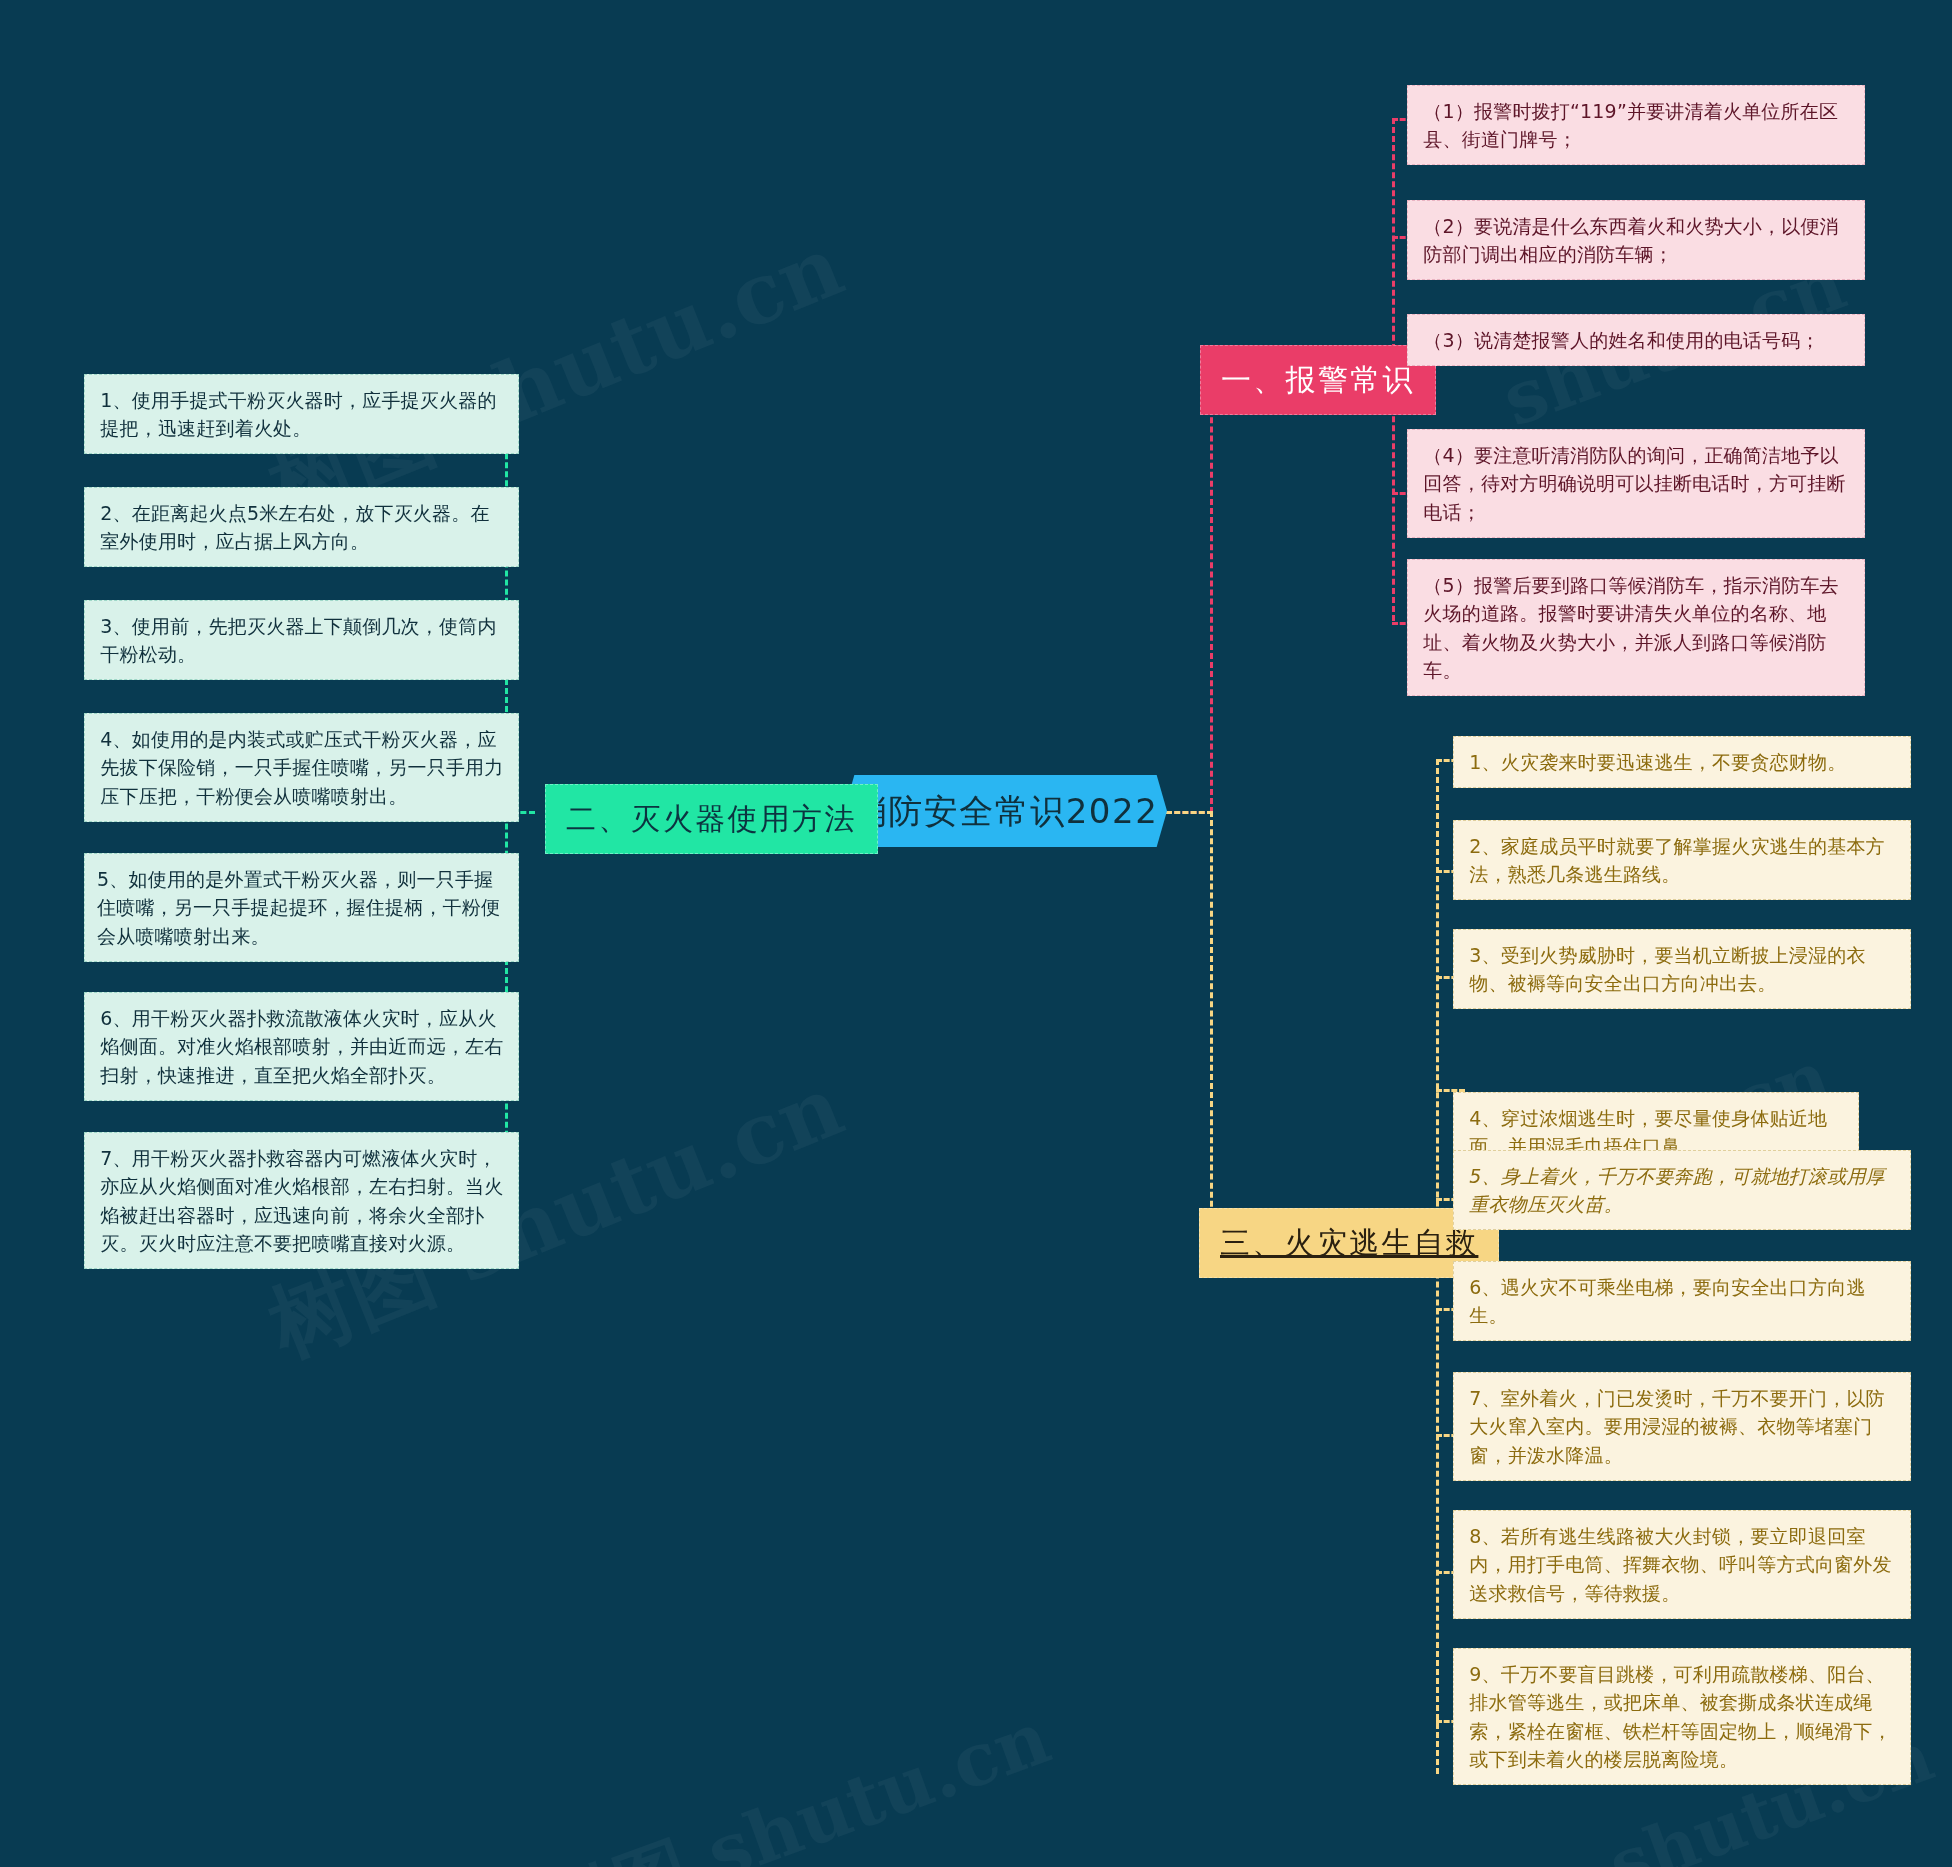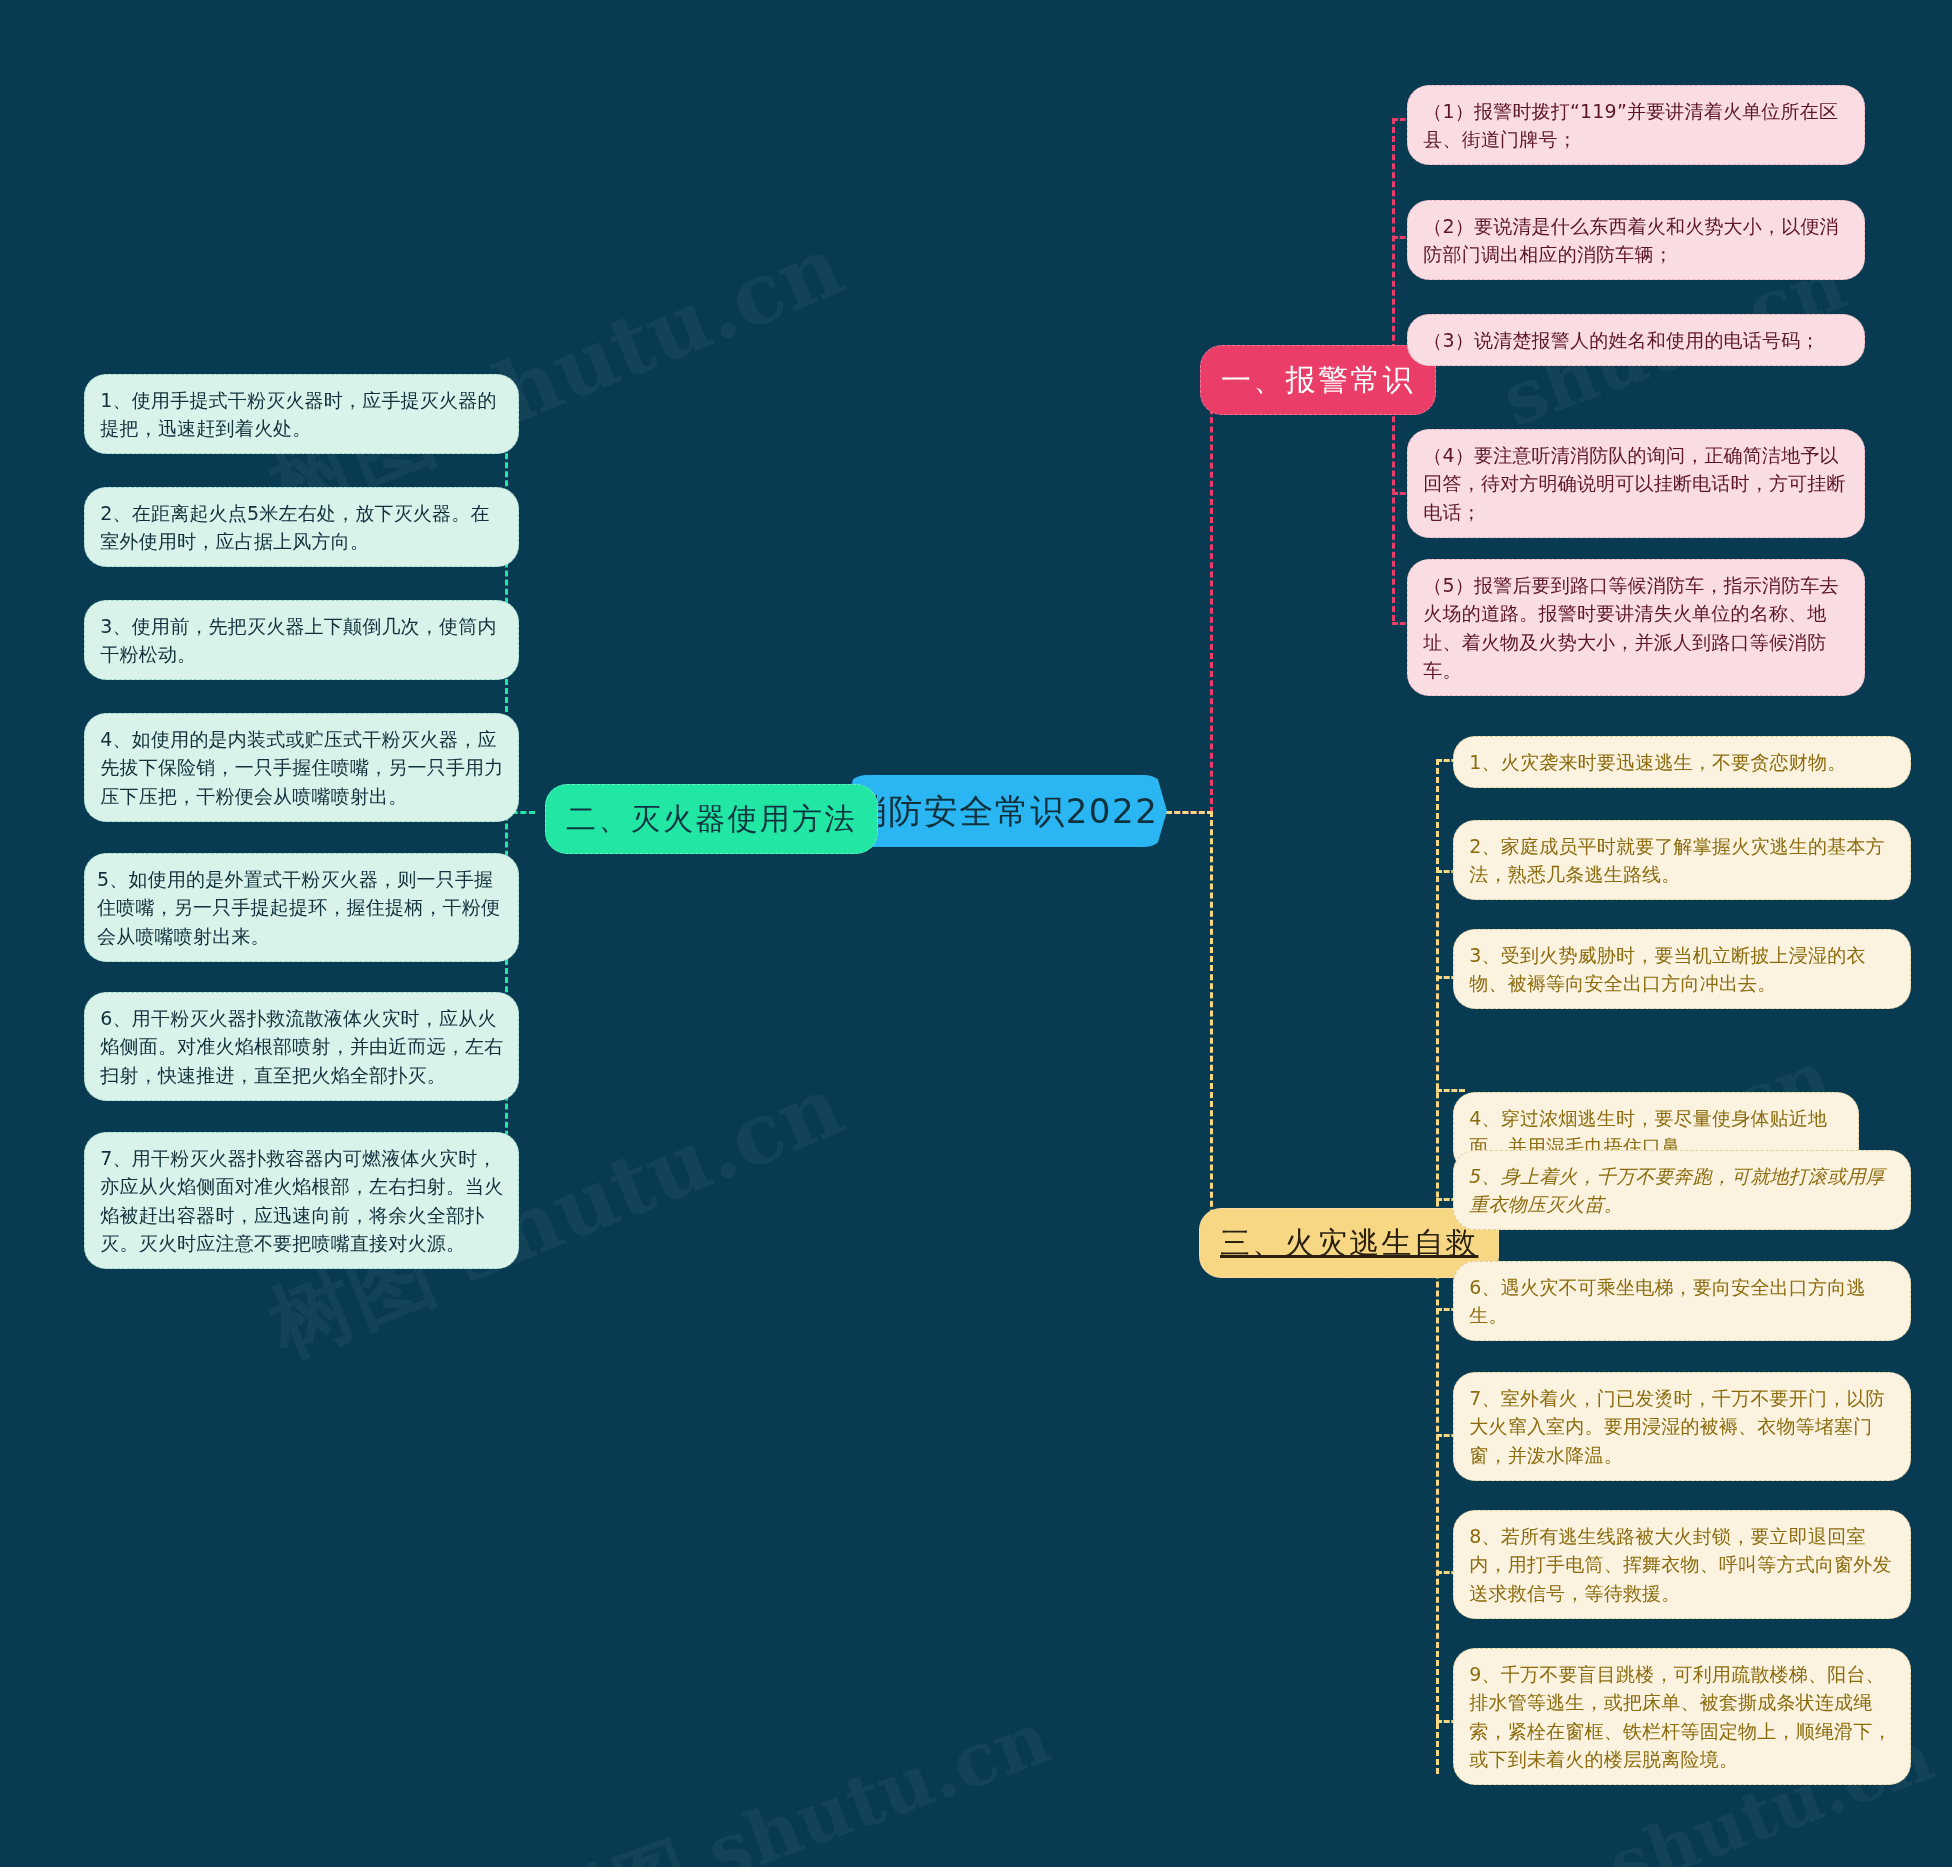--- a/index.html
+++ b/index.html
@@ -32,21 +32,20 @@
     white-space: nowrap;
     user-select: none;
   }
 
   
   .node {
     position: absolute;
     box-sizing: border-box;
     line-height: 1.5;
     letter-spacing: 0.2px;
-    border-radius: 22px;
   }
 
   .leaf {
     padding: 10.7px 13.7px 10.7px 15.3px;
     font-size: 19px;
     border: 1.5px dashed rgba(255,255,255,0.55);
   }
 
   
   .leaf-mint {

